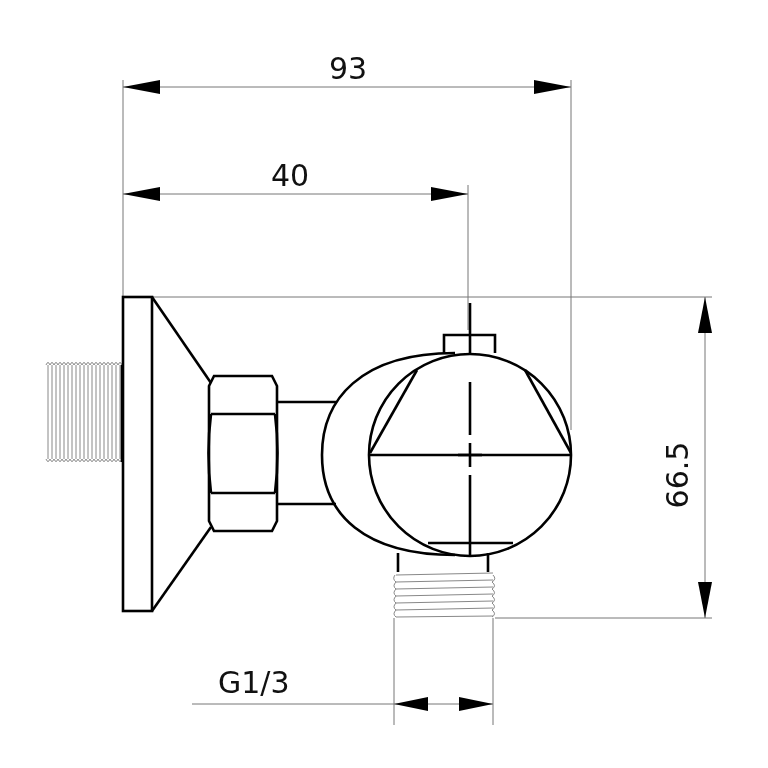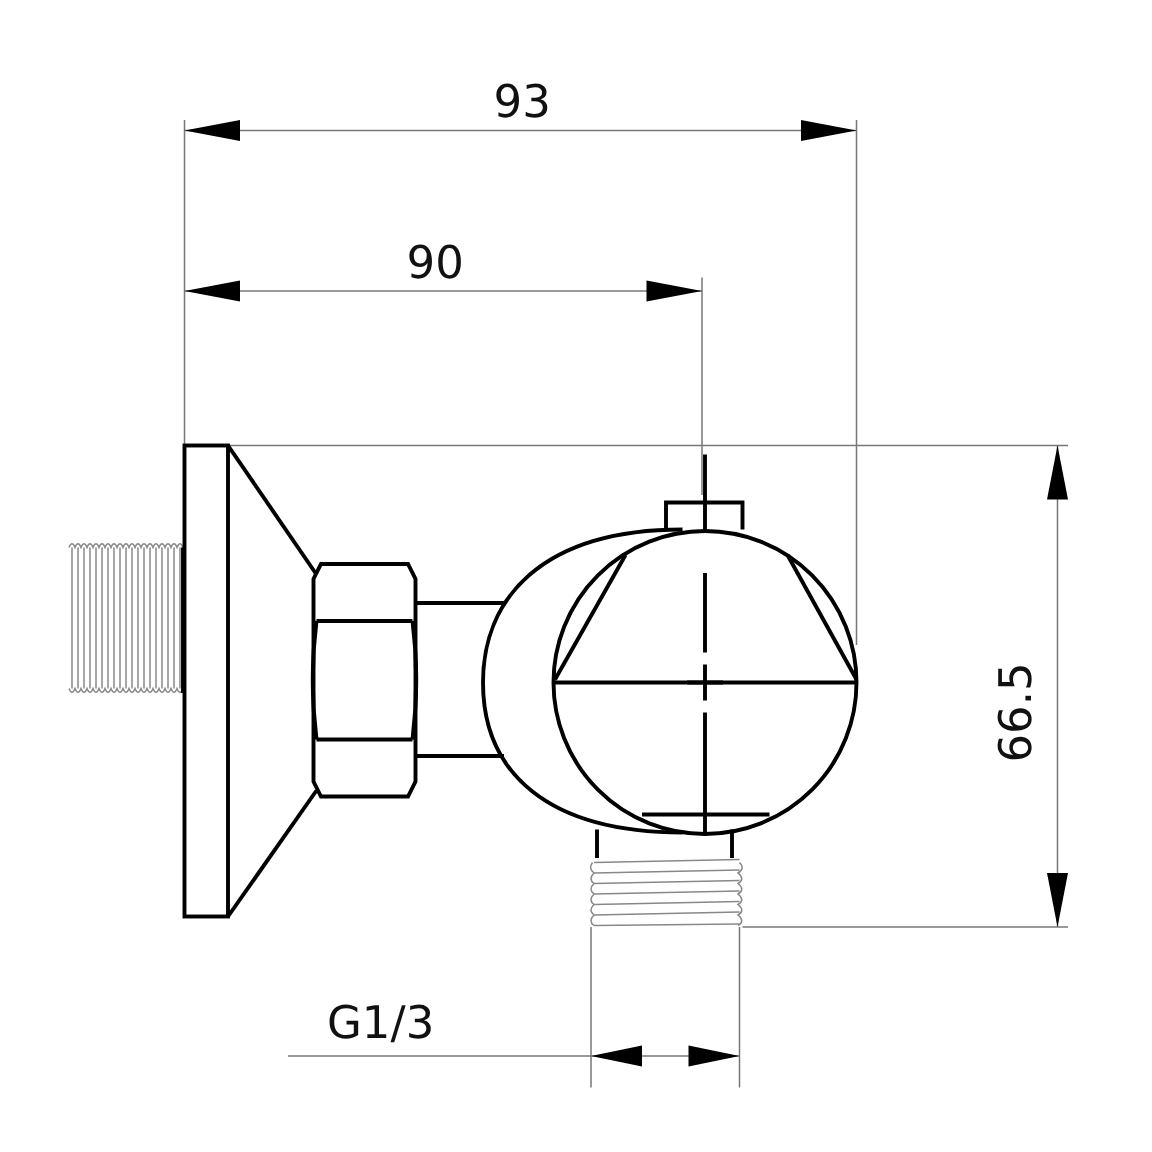--- a/index.html
+++ b/index.html
@@ -124,16 +124,16 @@
         <line x1="396" y1="589" x2="493" y2="587"></line>
         <line x1="396" y1="596" x2="493" y2="594"></line>
         <line x1="396" y1="603" x2="493" y2="601"></line>
         <line x1="396" y1="610" x2="493" y2="608"></line>
         <line x1="396" y1="617" x2="493" y2="616"></line>
       </g>
     </g>
   </svg>
 
   <div class="dimtext" style="left:329px; top:54px;">93</div>
-  <div class="dimtext" style="left:271px; top:161px;">90</div>
+  <div class="dimtext" style="left:271px; top:161px;">40</div>
   <div class="dimtext" style="left:218px; top:668px;">G1/3</div>
   <div class="dimtext" style="left:645px; top:460px; transform: rotate(-90deg); transform-origin: center;">66.5</div>
 </div>
 
 </body></html>

